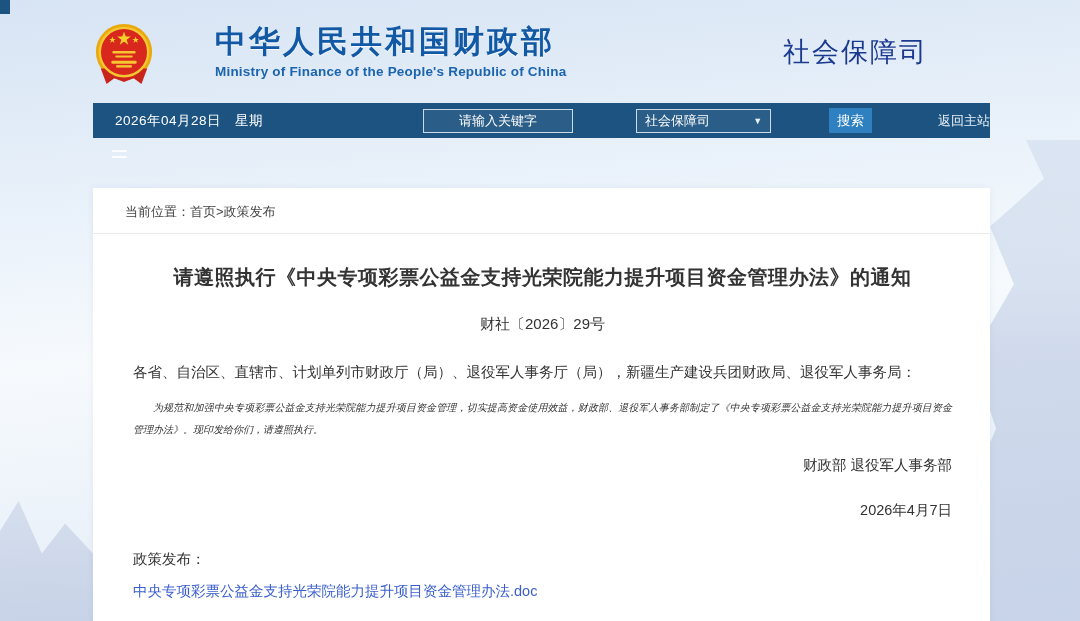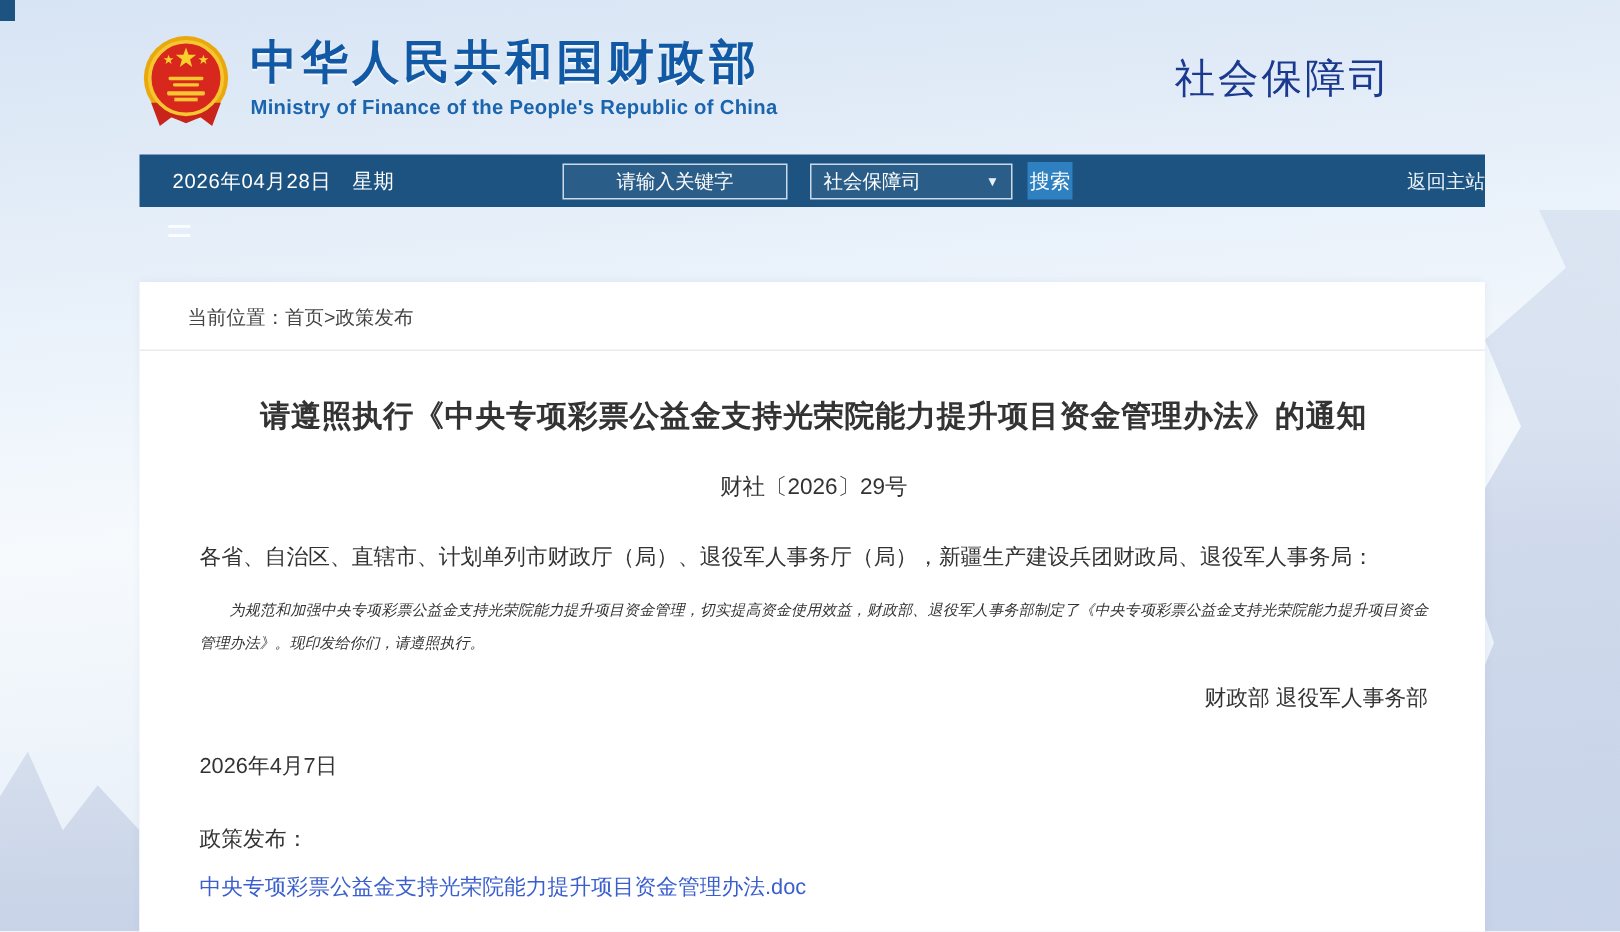--- a/index.html
+++ b/index.html
@@ -23,21 +23,21 @@
   .mountain.left {
     left: 0; bottom: 0; width: 93px; height: 150px;
     background: linear-gradient(180deg, rgba(150,168,202,0.25) 0%, rgba(168,184,216,0.5) 100%);
     clip-path: polygon(0 100%, 100% 100%, 100% 55%, 70% 35%, 45% 55%, 20% 20%, 0 40%);
   }
   .corner-mark {
     position: absolute; left: 0; top: 0; width: 10px; height: 14px;
     background: #1d5380;
   }
 
-  .container { position: absolute; left: 93px; width: 897px; }
+  .container { position: absolute; left: 93px; width: 897px; gap: 48px; }
 
   
   .site-header {
     top: 0; height: 103px;
     display: flex; align-items: center;
   }
   .emblem { width: 62px; height: 64px; margin-top: 4px; flex: 0 0 auto; }
   .site-titles { margin-left: 12px; }
   .site-title-cn {
     font-size: 31px; font-weight: bold; color: #1159a4;
@@ -77,21 +77,21 @@
     width: 135px; height: 24px;
     border: 1px solid rgba(230,240,250,0.85);
     background: rgba(255,255,255,0.06);
     font-size: 13px; color: #fff;
     display: flex; align-items: center; justify-content: space-between;
     padding: 0 8px; cursor: pointer;
   }
   .caret { font-size: 9px; color: #e8f1f8; }
   .search-btn {
     margin-left: 10px;
-    width: 30px; height: 25px;
+    width: 43px; height: 25px;
     background: #2e80c0; border: none; color: #fff;
     font-size: 13.5px; cursor: pointer;
     font-family: "Liberation Sans", "DejaVu Sans", sans-serif;
   }
   .back-main {
     margin-left: auto; 
     font-size: 13px; color: #eaf2f9; text-decoration: none; cursor: pointer;
   }
 
   
@@ -124,21 +124,21 @@
     font-size: 20px; font-weight: bold; color: #333;
     letter-spacing: 0.5px;
   }
   .doc-number { margin-top: 24px; text-align: center; font-size: 15px; color: #333; }
   .addressee { margin-top: 26px; font-size: 14.5px; line-height: 1.7; }
   .body-para {
     margin-top: 12px; font-size: 10px; line-height: 2.25;
     text-indent: 2em; text-align: justify; font-style: italic;
   }
   .signature { margin-top: 14px; text-align: right; font-size: 14.5px; }
-  .sign-date { margin-top: 26px; font-size: 14.5px; }
+  .sign-date { margin-top: 26px; text-align: right; font-size: 14.5px; }
   .attach-label { margin-top: 30px; font-size: 14.5px; color: #333; }
   .attach-link {
     margin-top: 13px; font-size: 14.5px; color: #3a5fcd;
     text-decoration: none; display: inline-block; cursor: pointer;
   }
 </style>
 </head>
 <body>
 
 <div class="corner-mark"></div>

